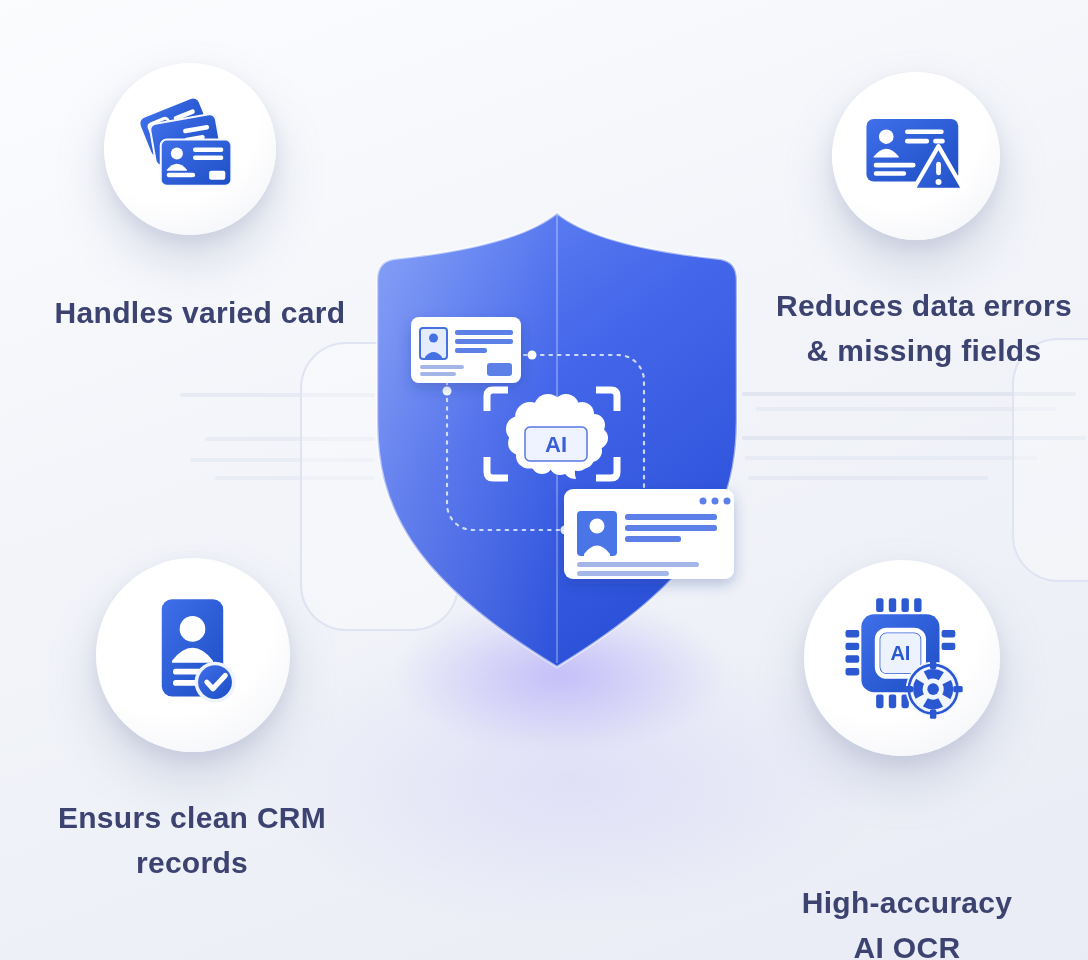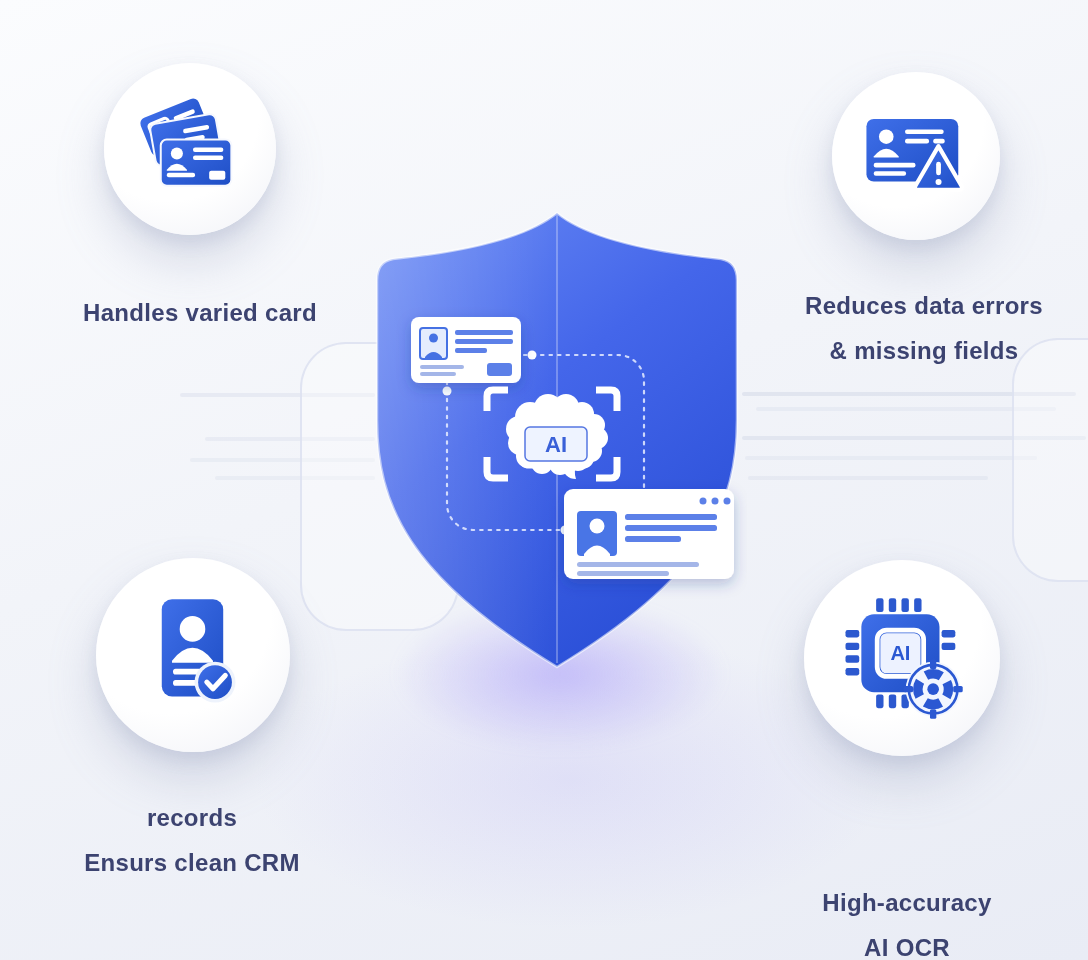--- a/index.html
+++ b/index.html
@@ -15,21 +15,21 @@
   .glow{position:absolute;left:392px;top:596px;width:336px;height:156px;z-index:1;
     background:radial-gradient(ellipse at center,rgba(150,134,250,.45) 0%,rgba(150,134,250,0) 70%);
     filter:blur(7px);}
   .shield-svg{position:absolute;left:367px;top:205px;width:380px;height:470px;z-index:2;}
   .circle{
     position:absolute;border-radius:50%;z-index:3;
     background:radial-gradient(circle at 38% 28%,#ffffff 55%,#f4f5f9 86%,#eceef4 100%);
     box-shadow:0 26px 48px rgba(138,148,183,.30),0 8px 16px rgba(138,148,183,.18);
     display:flex;align-items:center;justify-content:center;
   }
-  .label{position:absolute;z-index:3;color:#3c4370;font-size:24px;font-weight:600;
+  .label{position:absolute;z-index:3;color:#3c4370;font-size:30px;font-weight:600;
     line-height:45px;text-align:center;letter-spacing:.3px;}
   .label span{display:block;}
 </style>
 </head>
 <body>
 
 <div class="stage">
 
   <div class="bg-line" style="left:742px;top:392px;width:334px;opacity:.55;"></div>
   <div class="bg-line" style="left:756px;top:407px;width:300px;opacity:.32;"></div>
@@ -206,22 +206,22 @@
       <rect x="38" y="76" width="38" height="5.5" rx="2.5" fill="#ffffff"></rect>
       <rect x="38" y="87" width="27" height="5.5" rx="2.5" fill="#ffffff"></rect>
       <g>
         <circle cx="79" cy="89" r="20" fill="#eef3fc"></circle>
         <circle cx="79" cy="89" r="16.5" fill="url(#g3)"></circle>
         <path d="M71,89 l6,6.5 l12,-13" stroke="#ffffff" stroke-width="5" fill="none" stroke-linecap="round" stroke-linejoin="round"></path>
       </g>
     </svg>
   </div>
   <div class="label" style="left:20px;top:795px;width:344px;">
+    <span>Ensurs clean CRM</span>
     <span>records</span>
-    <span>Ensurs clean CRM</span>
   </div>
 
   <div class="circle" style="left:804px;top:560px;width:196px;height:196px;">
     <svg width="132" height="132" viewBox="0 0 125 125">
       <defs>
           <linearGradient id="g4" x1="0" y1="0" x2="1" y2="1">
         <stop offset="0" stop-color="#3f6fe9"></stop>
             <stop offset="1" stop-color="#1e4ec5"></stop>
           </linearGradient>
         </defs>

